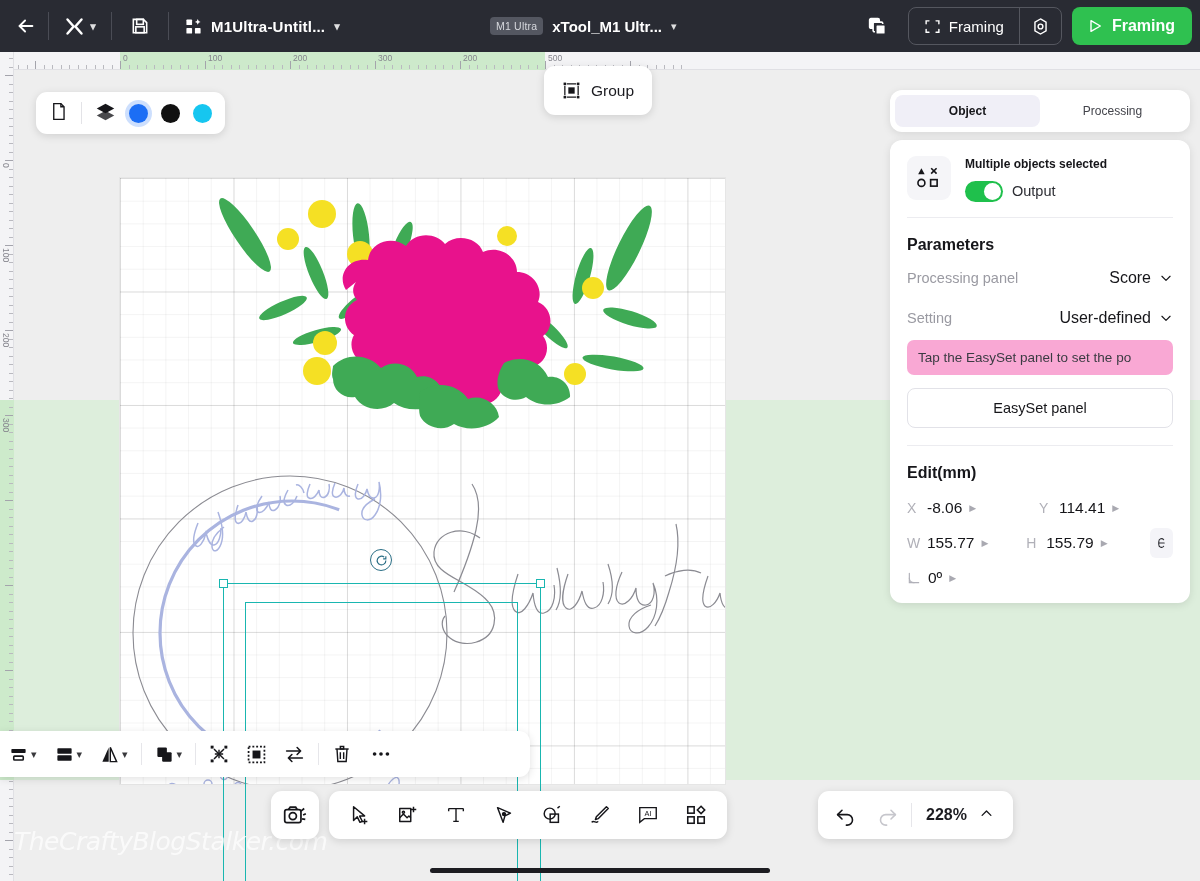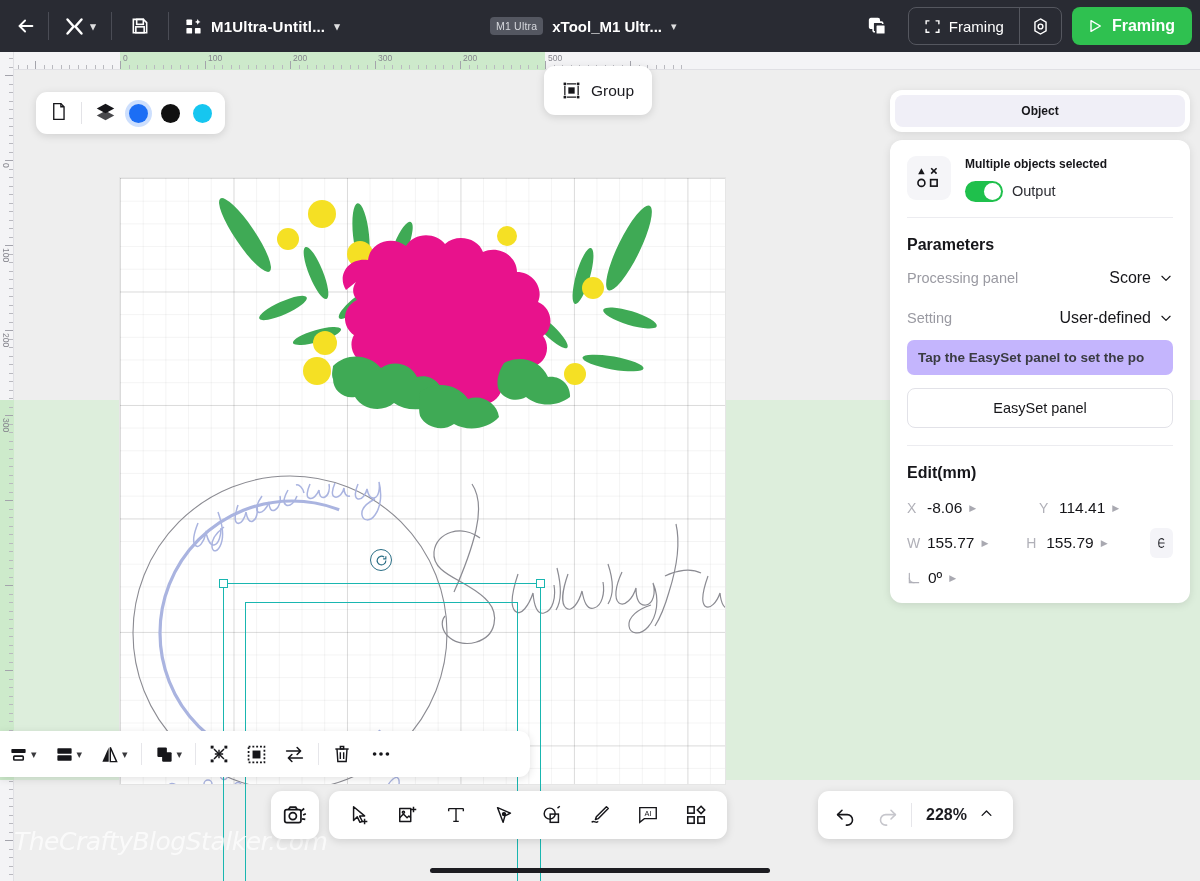--- a/index.html
+++ b/index.html
@@ -228,23 +228,23 @@
   .toggle-label { font-size: 14.5px; color: #2c2d33; }
   .divider { height: 1px; background: #ececf0; margin: 0 17px; }
   .sec-title { font-size: 16px; font-weight: bold; color: #16161a; padding: 18px 17px 4px 17px; }
   .prow {
     display: flex; align-items: center; justify-content: space-between;
     padding: 11px 17px; font-size: 14.5px;
   }
   .plabel { color: #9a9aa2; }
   .pvalue { display: flex; align-items: center; gap: 8px; color: #16161a; font-size: 16px; }
   .hint {
-    margin: 2px 17px 0 17px; background: #c4b5fd; border-radius: 7px;
+    margin: 2px 17px 0 17px; background: #f9a8d4; border-radius: 7px;
     padding: 10px 11px; font-size: 13.5px; color: #3a3b42;
-    white-space: nowrap; overflow: hidden; text-overflow: clip; font-weight: bold;
+    white-space: nowrap; overflow: hidden; text-overflow: clip;
   }
   .easyset-btn {
     margin: 13px 17px 17px 17px; border: 1px solid #e2e2e8; border-radius: 8px;
     text-align: center; padding: 11px 0; font-size: 14.5px; color: #16161a; cursor: pointer;
   }
   .edit-grid { padding: 2px 17px 16px 17px; }
   .erow { display: flex; align-items: center; margin-top: 11px; }
   .efield {
     display: flex; align-items: center; gap: 7px; width: 132px; cursor: pointer;
   }
@@ -855,20 +855,21 @@
         </svg>
     </div>
   </div>
 
   <div class="watermark">TheCraftyBlogStalker.com</div>
   <div class="home-ind"></div>
 
   <div class="rpanel">
     <div class="tabs">
       <div class="tab active">Object</div>
+      <div class="tab">Processing</div>
     </div>
 
     <div class="card">
       <div class="sel-info">
         <div class="sel-thumb">
           <svg width="26" height="26" viewBox="0 0 24 24" fill="none" stroke="#16161a" stroke-width="1.5">
             <polygon points="5 3 8 8.5 2 8.5" fill="#16161a" stroke="none"></polygon>
             <path d="M14 3l5 5M19 3l-5 5"></path>
             <circle cx="5" cy="16.5" r="3.2"></circle>
             <rect x="13.5" y="13.5" width="6" height="6"></rect>

